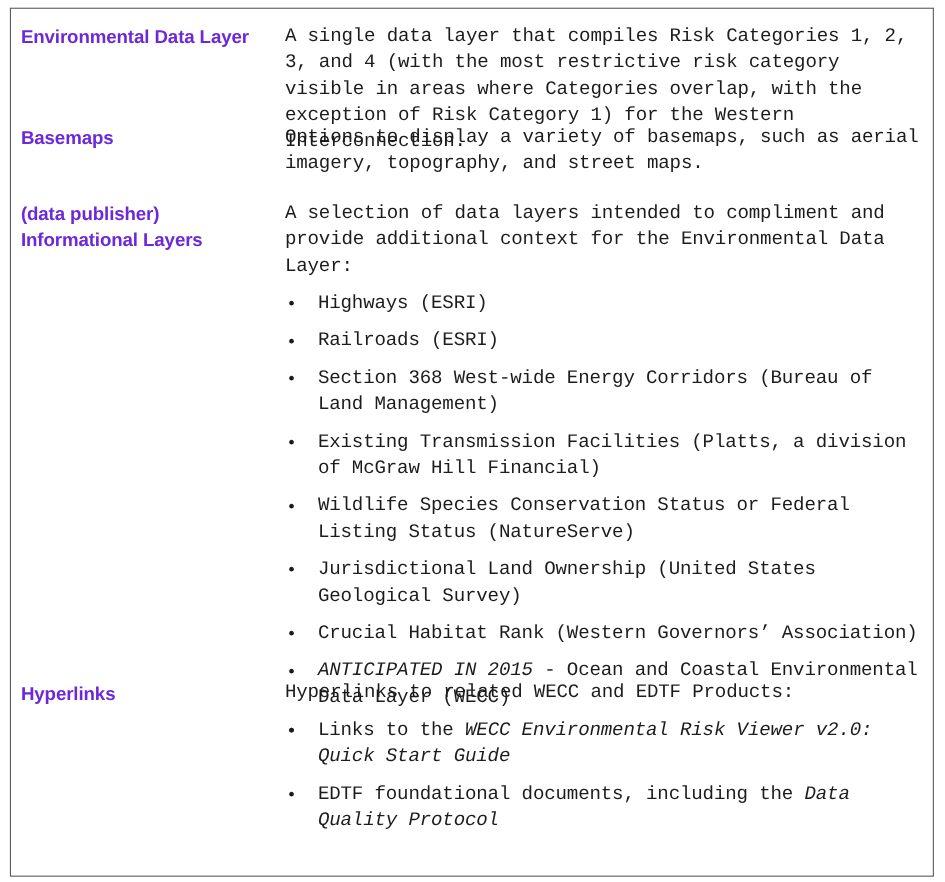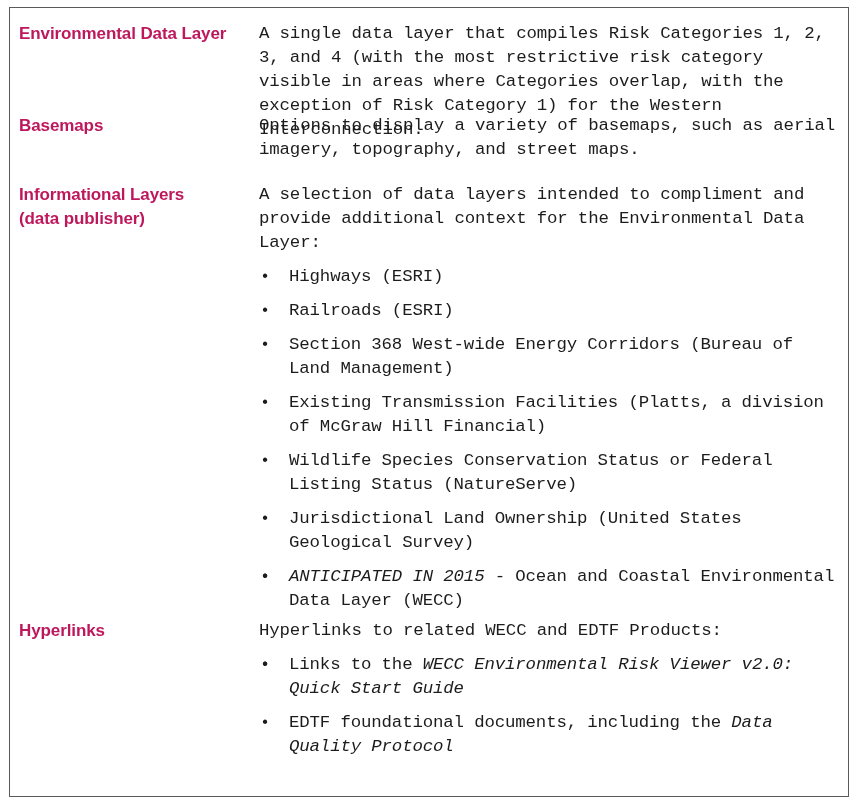--- a/index.html
+++ b/index.html
@@ -28,21 +28,21 @@
     .row {
       position: absolute;
       left: 0;
       width: 100%;
     }
     .term {
       position: absolute;
       left: 9px;
       width: 230px;
       font-weight: bold;
-      color: #be185d;
+      color: #6d28d9;
       font-size: 17px;
       line-height: 24px;
       letter-spacing: -0.1px;
     }
     .desc {
       position: absolute;
       left: 249px;
       width: 585px;
       font-size: 17.4px;
       line-height: 24px;
@@ -86,22 +86,22 @@
 
   <div class="row" style="top:106px;">
     <div class="term">Basemaps</div>
     <div class="desc">
       <p>Options to display a variety of basemaps, such as aerial imagery, topography, and street maps.</p>
     </div>
   </div>
 
   <div class="row" style="top:175px;">
     <div class="term">
+      <div>(data publisher)</div>
       <div>Informational Layers</div>
-      <div>(data publisher)</div>
     </div>
     <div class="desc">
       <p>A selection of data layers intended to compliment and provide additional context for the Environmental Data Layer:</p>
       <ul class="bullets">
         <li>
           <span class="bullet-dot">•</span>
           <span>Highways (ESRI)</span>
         </li>
         <li>
           <span class="bullet-dot">•</span>
@@ -118,20 +118,21 @@
         <li>
           <span class="bullet-dot">•</span>
           <span>Wildlife Species Conservation Status or Federal Listing Status (NatureServe)</span>
         </li>
         <li>
           <span class="bullet-dot">•</span>
           <span>Jurisdictional Land Ownership (United States Geological Survey)</span>
         </li>
         <li>
           <span class="bullet-dot">•</span>
+          <span>Crucial Habitat Rank (Western Governors’ Association)</span>
         </li>
         <li>
           <span class="bullet-dot">•</span>
           <em>ANTICIPATED IN 2015</em><span> - Ocean and Coastal Environmental Data Layer (WECC)</span>
         </li>
       </ul>
     </div>
   </div>
 
   <div class="row" style="top:611px;">

